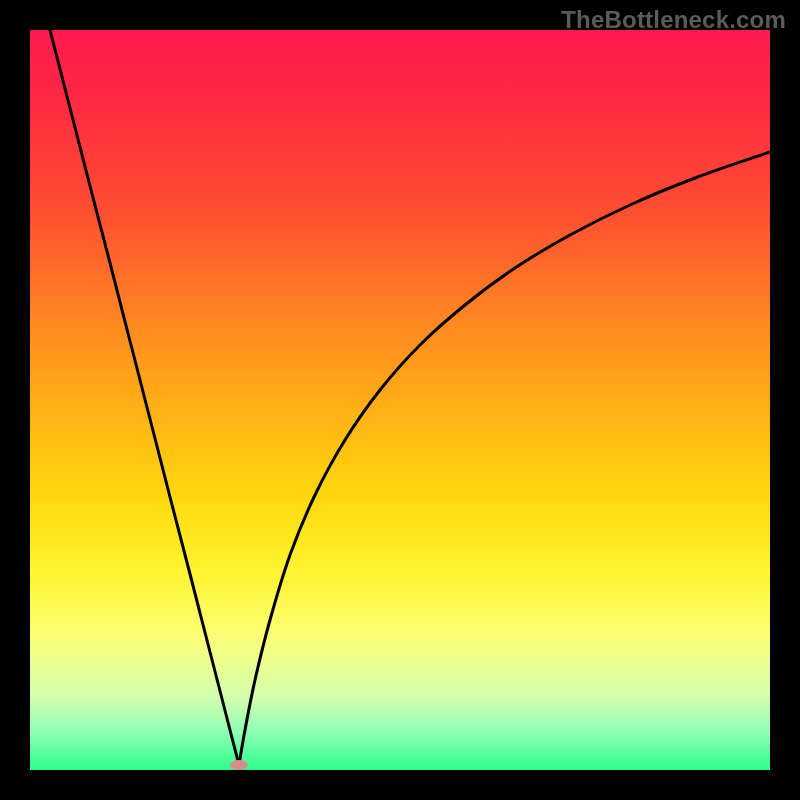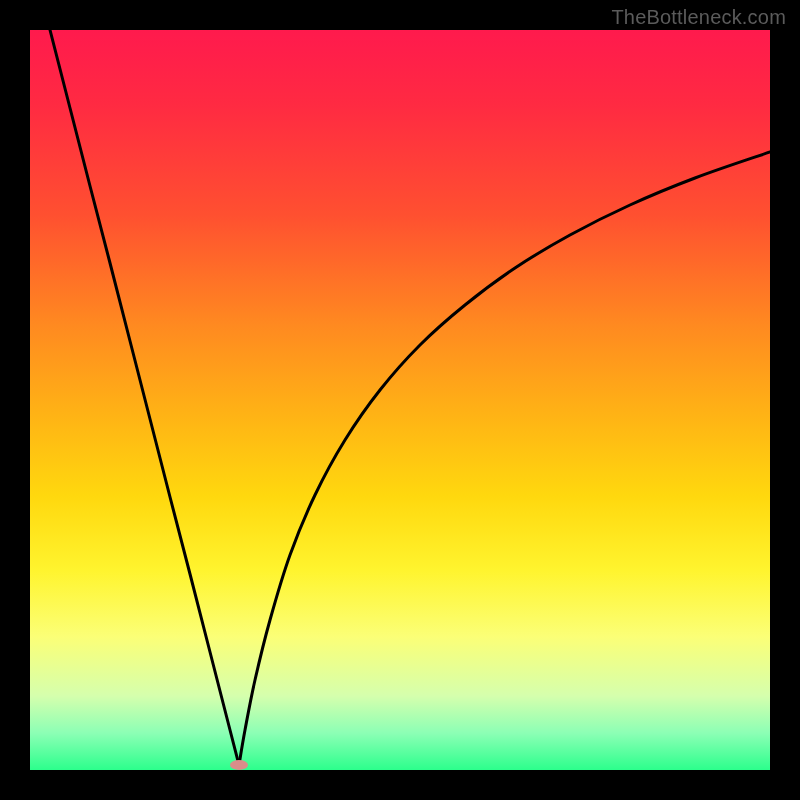--- a/index.html
+++ b/index.html
@@ -38,22 +38,22 @@
       #d5ffad 90%,
       #8cffb5 95%,
       #2cff8c 100%
     );
   }
   .brand {
     position: absolute;
     top: 6px;
     right: 14px;
     color: #5b5b5b;
-    font-size: 20px;
-    font-weight: 400;
+    font-size: 24px;
+    font-weight: 700;
     letter-spacing: 0.2px;
     user-select: none;
   }
   svg.curve {
     position: absolute;
     left: 0;
     top: 0;
     width: 740px;
     height: 740px;
   }

